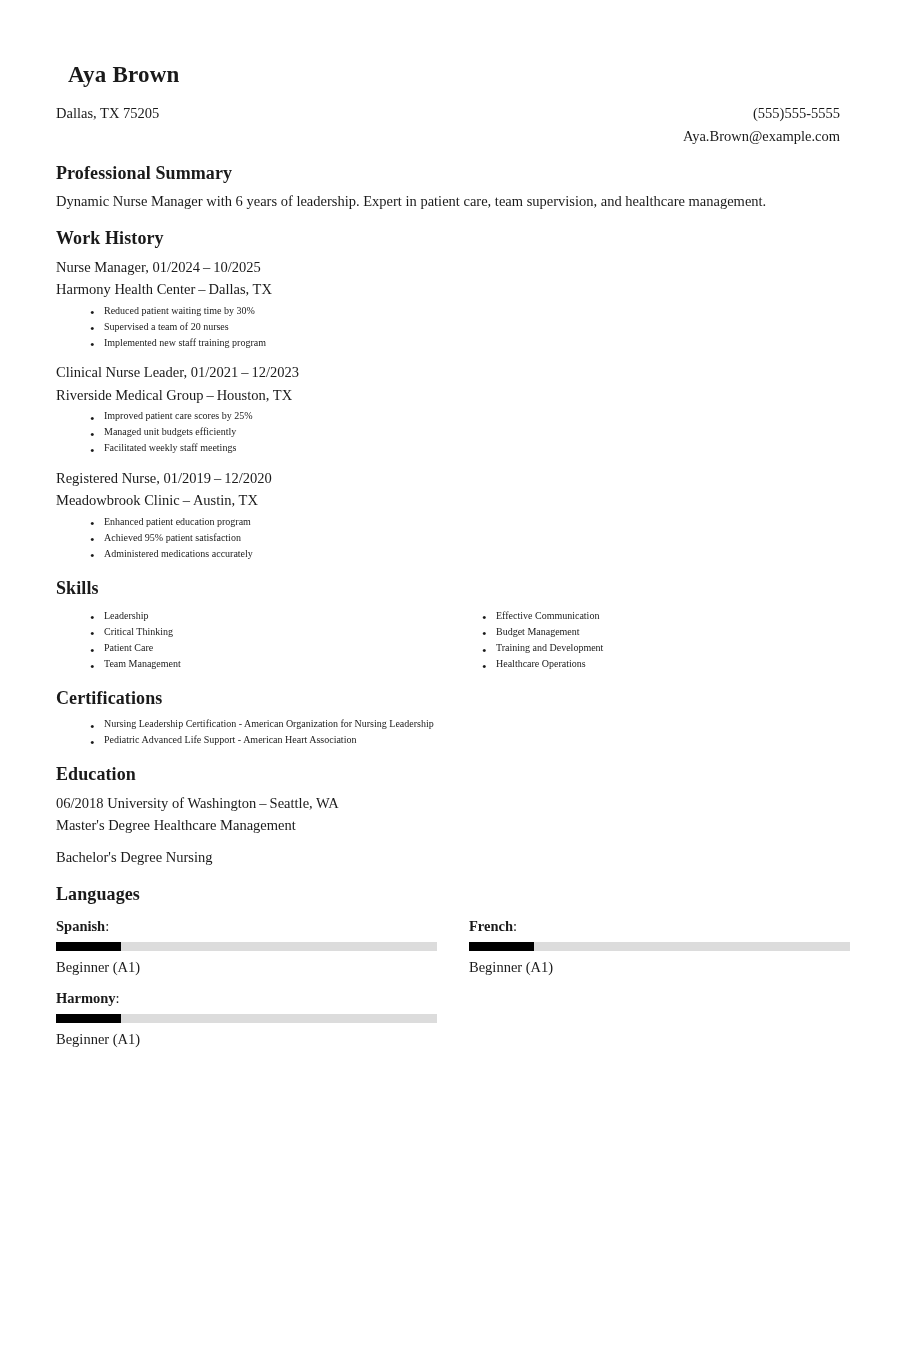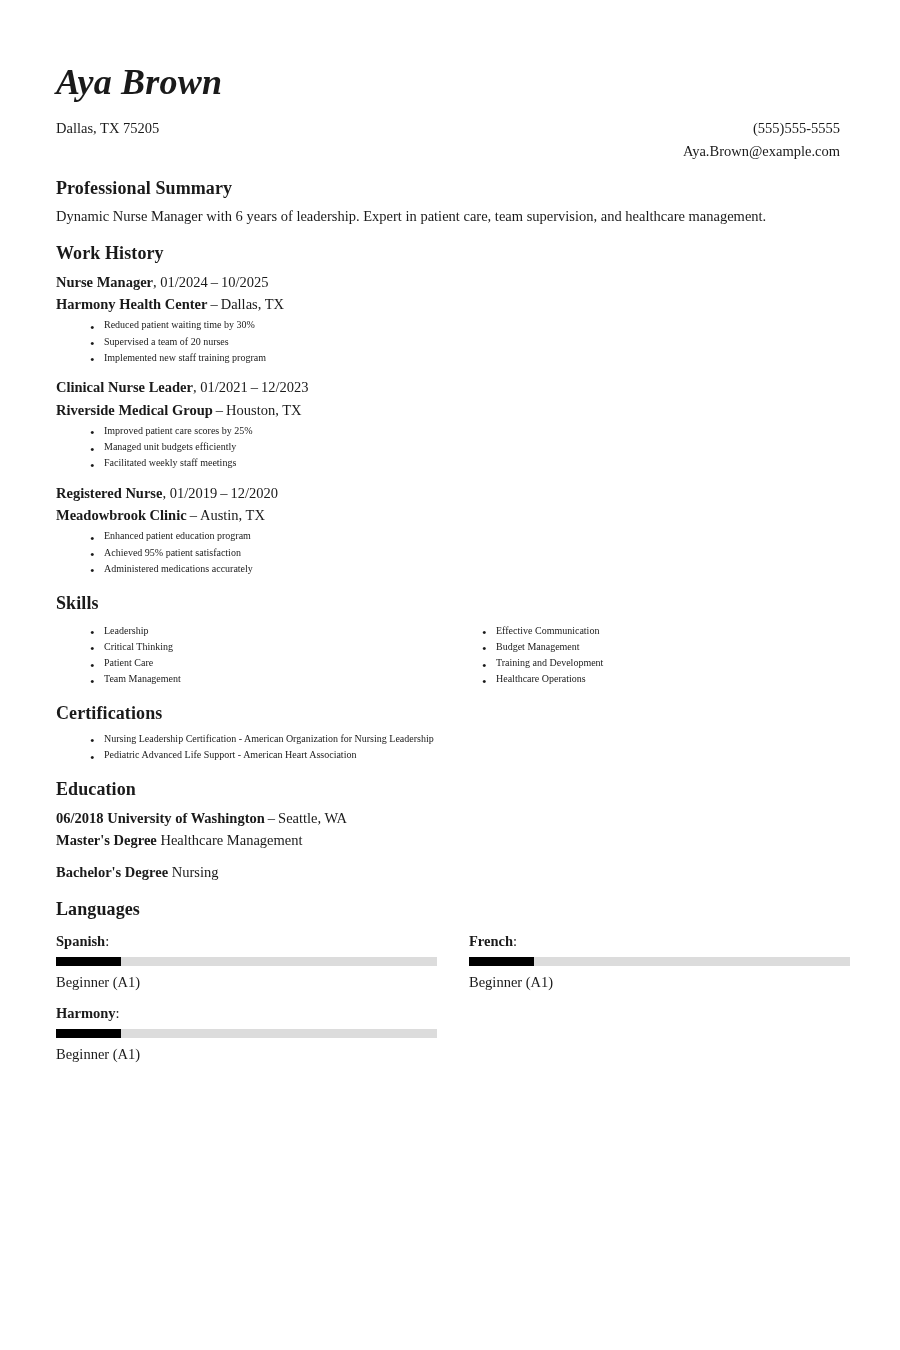--- a/index.html
+++ b/index.html
@@ -19,26 +19,25 @@
     width: 900px;
     height: 1350px;
     box-sizing: border-box;
     padding: 62px 60px 0 56px;
     background: #ffffff;
   }
 
   
   .header { margin-bottom: 4px; }
   .name {
-    font-size: 36px;
+    font-size: 23px;
     font-weight: bold;
     letter-spacing: 0.2px;
     line-height: 1.15;
-    margin: 0 0 14px 0;
-    font-style: italic;
+    margin: 0 0 14px 12px;
   }
   .contact-row {
     display: flex;
     justify-content: space-between;
     align-items: flex-start;
   }
   .contact-left { font-size: 14.5px; line-height: 1.55; }
   .contact-right {
     font-size: 14.5px;
     line-height: 1.55;
@@ -61,21 +60,21 @@
     margin: 0;
   }
 
   
   .job { margin-bottom: 10px; }
   .job:last-child { margin-bottom: 0; }
   .job-line {
     font-size: 14.5px;
     line-height: 1.55;
   }
-  .job-title, .job-company, .strong { font-weight: bold; }
+  .job-title, .job-company, .strong { font-weight: normal; }
   .dash { padding: 0 3px; }
   ul.bullets {
     margin: 2px 0 0 0;
     padding-left: 48px;
     list-style: none;
   }
   ul.bullets li {
     font-size: 10px;
     line-height: 1.62;
     position: relative;

